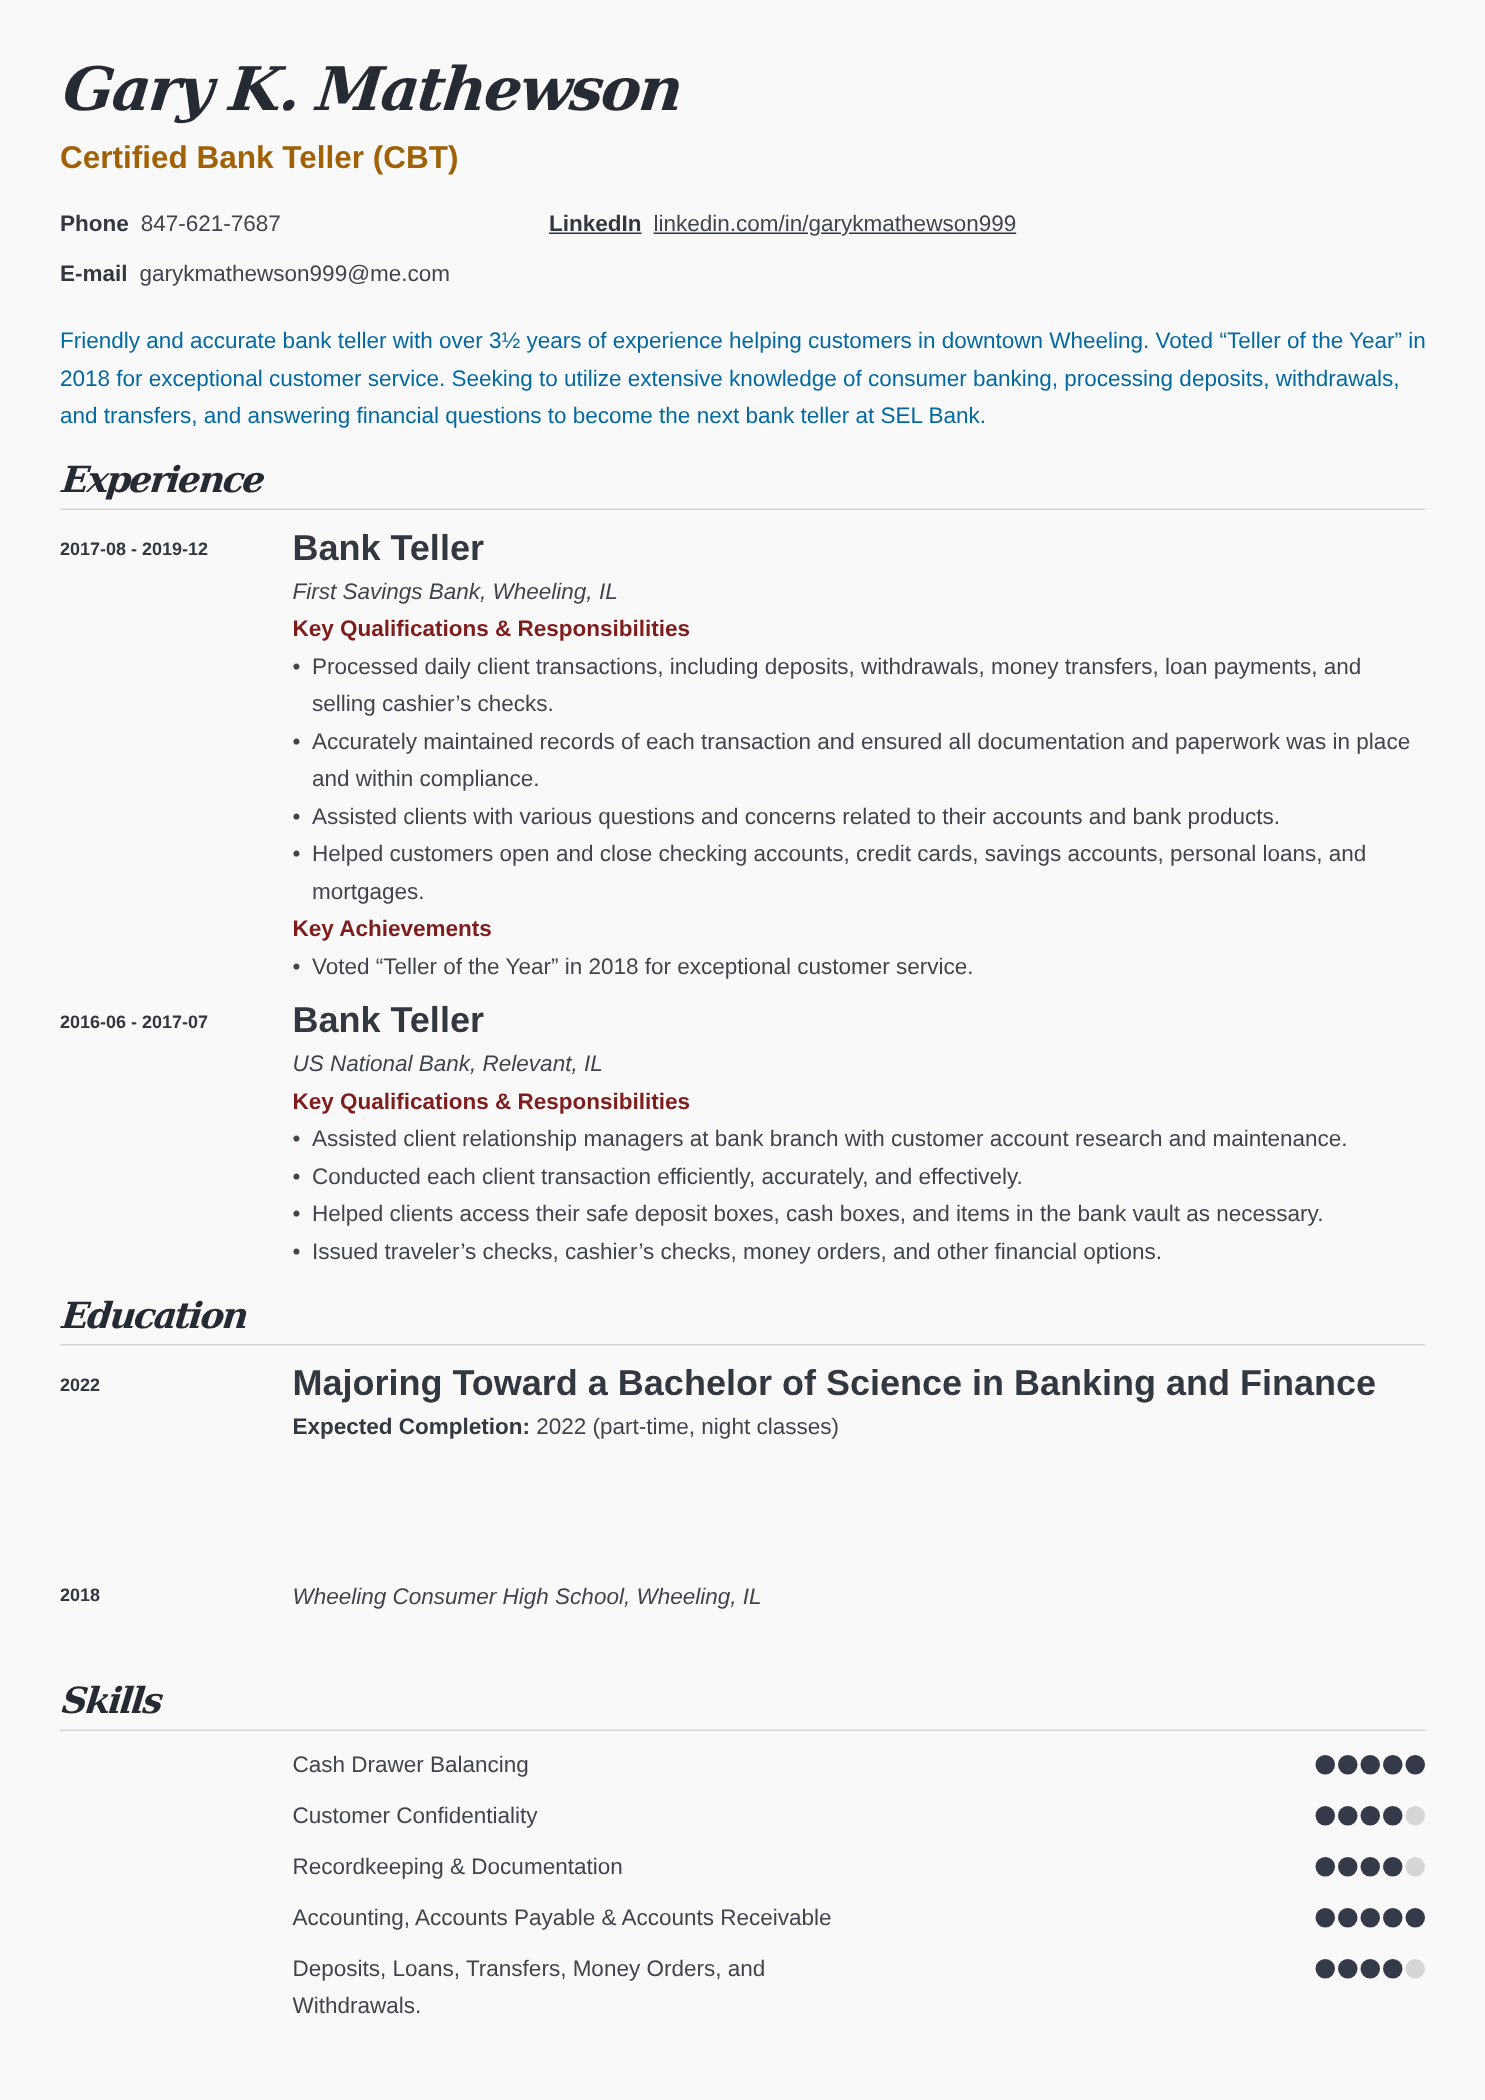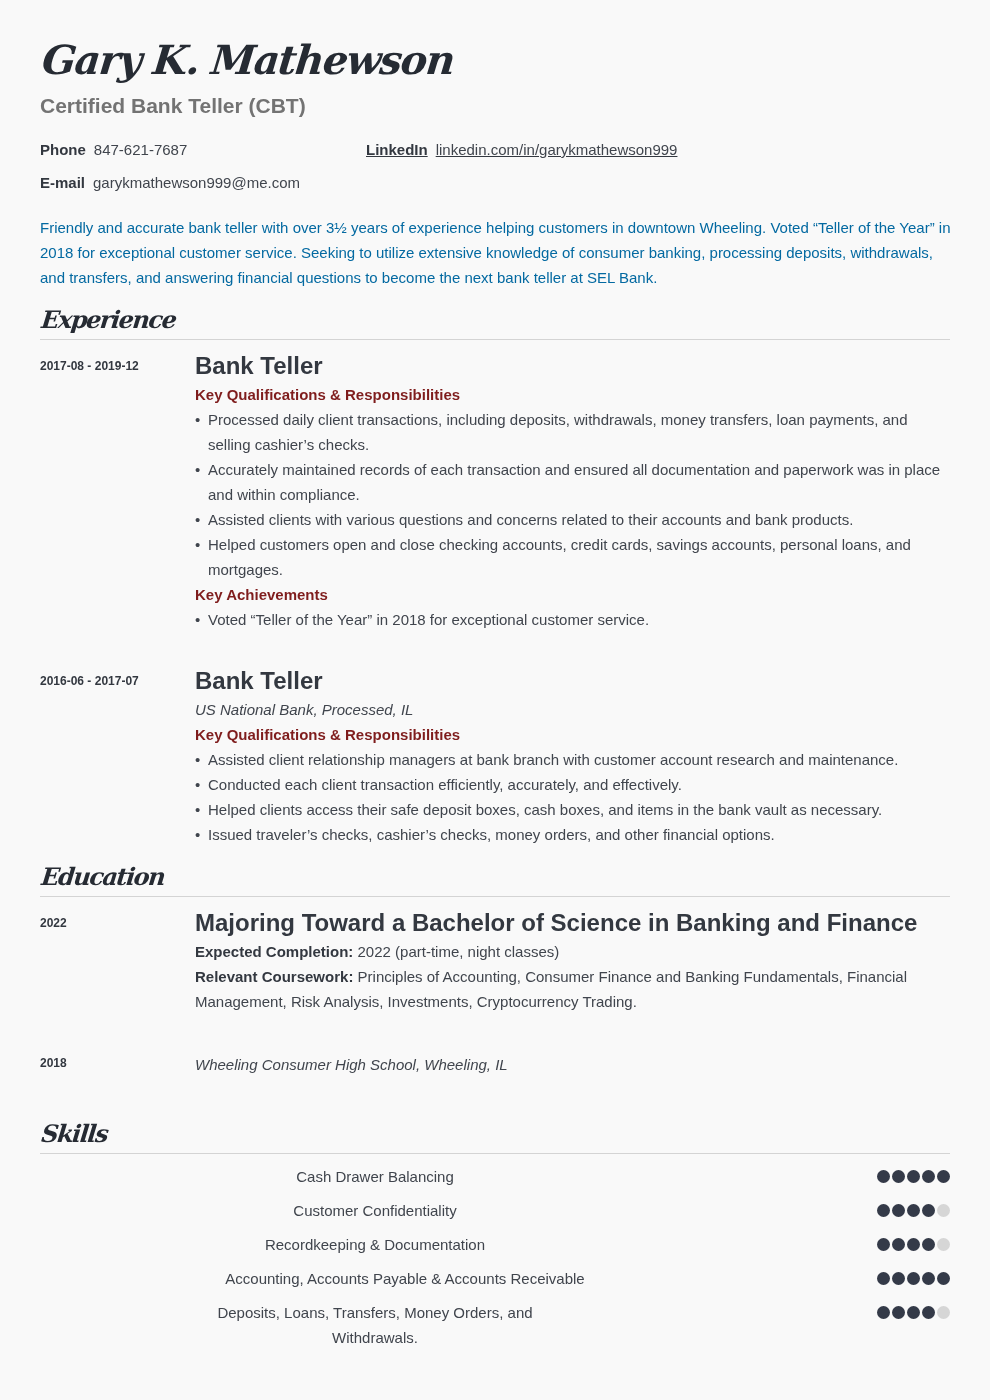--- a/index.html
+++ b/index.html
@@ -16,21 +16,21 @@
     .name {
       position: absolute; top: 36px; left: 0;
       font-family: "DejaVu Serif", serif;
       font-weight: bold; font-style: italic;
       font-size: 40px; letter-spacing: -1.5px;
       color: #262b33;
       transform: skewX(-6deg); transform-origin: left bottom;
     }
     .role {
       position: absolute; top: 94px; left: 0;
-      font-size: 21px; font-weight: bold; color: #737373;
+      font-size: 21px; font-weight: bold; color: #a16207;
     }
     .contact { position: absolute; font-size: 15px; }
     .contact .lbl { font-weight: bold; color: #333840; margin-right: 8px; }
     .contact .val { color: #40454d; }
 
     .summary {
       position: absolute; top: 215px; left: 0; width: 912px;
       line-height: 25px; color: #0369a1; font-size: 15px;
     }
 
@@ -53,21 +53,21 @@
     .entry .title { font-size: 24px; font-weight: bold; color: #333840; line-height: 22px; margin-bottom: 5px; }
     .entry .org { font-style: italic; color: #40454d; line-height: 25px; }
     .entry .sub { font-weight: bold; color: #7f1d1d; line-height: 25px; }
     .entry ul { list-style: none; }
     .entry li { position: relative; padding-left: 13px; line-height: 25px; color: #40454d; }
     .entry li .dot { position: absolute; left: 0; top: 0; }
     .entry .line { line-height: 25px; color: #40454d; }
     .entry .line b { color: #333840; }
 
     .skill { position: absolute; left: 155px; width: 755px; }
-    .skill .name-txt { width: 360px; line-height: 25px; color: #40454d; text-align: center; }
+    .skill .name-txt { width: 360px; line-height: 25px; color: #40454d; }
     .skill .dots { position: absolute; right: 0; top: 6px; display: flex; gap: 2px; }
     .skill .dots span { width: 13px; height: 13px; border-radius: 50%; background: #343a48; display: inline-block; }
     .skill .dots span.off { background: #d6d6d6; }
   </style>
 </head>
 <body>
 
 <div class="page">
 
   <div class="name">Gary K. Mathewson</div>
@@ -85,58 +85,58 @@
 
   <p class="summary">Friendly and accurate bank teller with over 3½ years of experience helping customers in downtown Wheeling. Voted “Teller of the Year” in 2018 for exceptional customer service. Seeking to utilize extensive knowledge of consumer banking, processing deposits, withdrawals, and transfers, and answering financial questions to become the next bank teller at SEL Bank.</p>
 
   <div class="section-title" style="top:305px;">Experience</div>
   <div class="rule" style="top:339px;"></div>
 
   <div class="entry" style="top:355px;">
     <div class="date">2017-08 - 2019-12</div>
     <div class="body">
       <div class="title">Bank Teller</div>
+      <div class="org">First Savings Bank, Wheeling, IL</div>
       <div class="sub">Key Qualifications &amp; Responsibilities</div>
       <ul>
         <li><span class="dot">•</span><span>Processed daily client transactions, including deposits, withdrawals, money transfers, loan payments, and selling cashier’s checks.</span></li>
         <li><span class="dot">•</span><span>Accurately maintained records of each transaction and ensured all documentation and paperwork was in place and within compliance.</span></li>
         <li><span class="dot">•</span><span>Assisted clients with various questions and concerns related to their accounts and bank products.</span></li>
         <li><span class="dot">•</span><span>Helped customers open and close checking accounts, credit cards, savings accounts, personal loans, and mortgages.</span></li>
       </ul>
       <div class="sub">Key Achievements</div>
       <ul>
         <li><span class="dot">•</span><span>Voted “Teller of the Year” in 2018 for exceptional customer service.</span></li>
       </ul>
     </div>
   </div>
 
   <div class="entry" style="top:670px;">
     <div class="date">2016-06 - 2017-07</div>
     <div class="body">
       <div class="title">Bank Teller</div>
-      <div class="org">US National Bank, Processed, IL</div>
+      <div class="org">US National Bank, Relevant, IL</div>
       <div class="sub">Key Qualifications &amp; Responsibilities</div>
       <ul>
         <li><span class="dot">•</span><span>Assisted client relationship managers at bank branch with customer account research and maintenance.</span></li>
         <li><span class="dot">•</span><span>Conducted each client transaction efficiently, accurately, and effectively.</span></li>
         <li><span class="dot">•</span><span>Helped clients access their safe deposit boxes, cash boxes, and items in the bank vault as necessary.</span></li>
         <li><span class="dot">•</span><span>Issued traveler’s checks, cashier’s checks, money orders, and other financial options.</span></li>
       </ul>
     </div>
   </div>
 
   <div class="section-title" style="top:862px;">Education</div>
   <div class="rule" style="top:896px;"></div>
 
   <div class="entry" style="top:912px;">
     <div class="date">2022</div>
     <div class="body">
       <div class="title">Majoring Toward a Bachelor of Science in Banking and Finance</div>
       <div class="line"><b>Expected Completion:</b><span> 2022 (part-time, night classes)</span></div>
-      <div class="line"><b>Relevant Coursework:</b><span> Principles of Accounting, Consumer Finance and Banking Fundamentals, Financial Management, Risk Analysis, Investments, Cryptocurrency Trading.</span></div>
     </div>
   </div>
 
   <div class="entry" style="top:1052px;">
     <div class="date">2018</div>
     <div class="body">
       <div class="org">Wheeling Consumer High School, Wheeling, IL</div>
     </div>
   </div>
 

